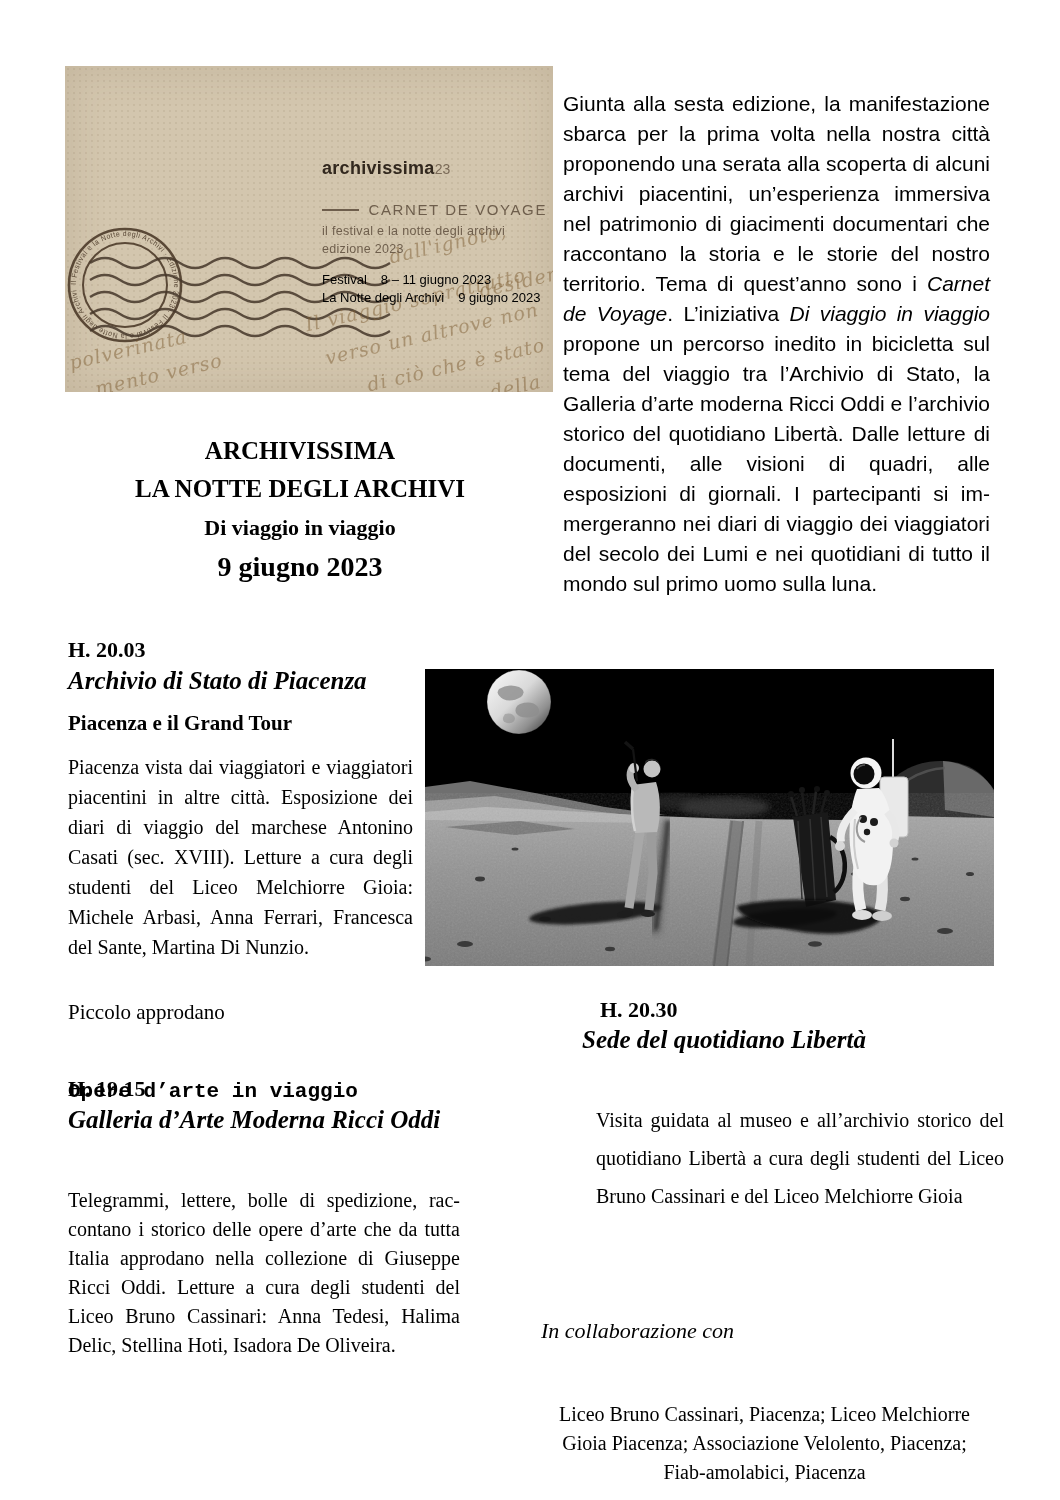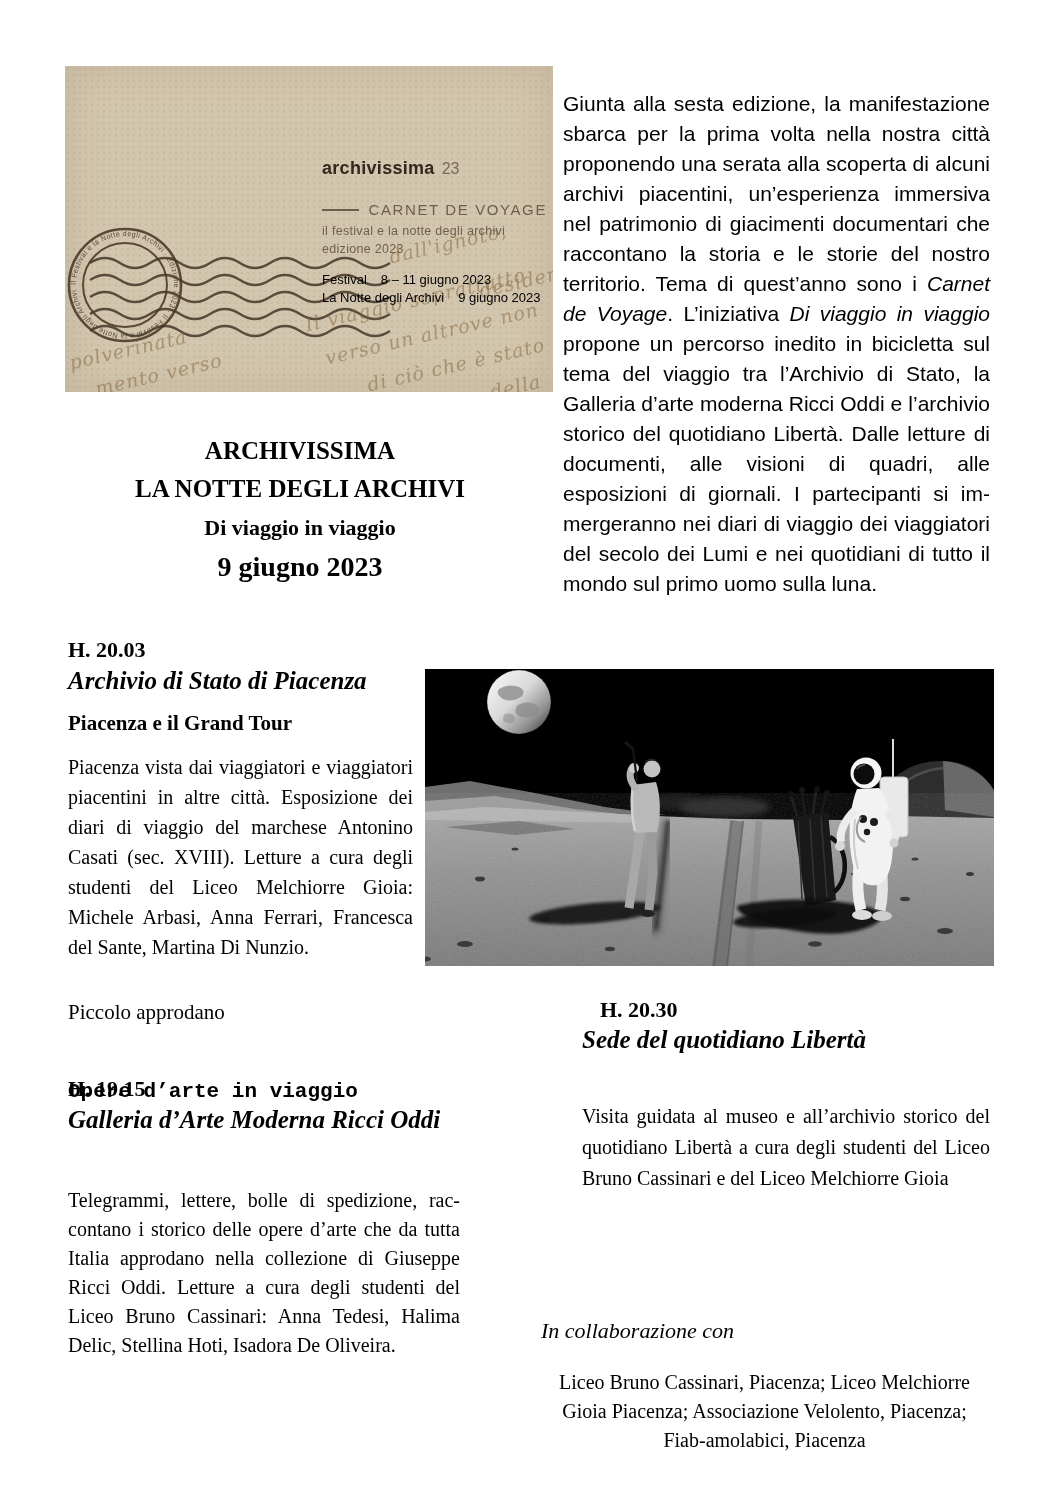--- a/index.html
+++ b/index.html
@@ -9,21 +9,21 @@
   
   .card{position:absolute;left:65px;top:66px;width:488px;height:326px;background:#d3c6ae;
         overflow:hidden;box-shadow:inset 0 0 40px rgba(120,100,70,.18);}
   .card-grain{position:absolute;inset:0;
         background-image:radial-gradient(rgba(110,90,60,.10) 1px, transparent 1.2px);
         background-size:6px 6px;pointer-events:none;}
   .brand-block{position:absolute;left:257px;top:92px;width:225px;
         font-family:"Liberation Sans", sans-serif;}
   .brand-line{white-space:nowrap;}
   .brand{font-weight:bold;font-size:18px;letter-spacing:.3px;color:#32281e;}
-  .brand-year{font-size:16px;color:#7a6a57;margin-left:7px;font-weight:normal;}
+  .brand-year{font-size:14px;color:#7a6a57;font-weight:normal;}
   .carnet-row{display:flex;align-items:center;gap:10px;margin-top:22px;}
   .carnet-dash{width:42px;height:0;border-top:2px solid #6e5e4c;}
   .carnet{font-size:15px;letter-spacing:1.6px;color:#6e5e4c;white-space:nowrap;}
   .card-sub{font-size:12.5px;color:#6e5e4c;margin-top:6px;letter-spacing:.3px;}
   .card-sub2{margin-top:4px;}
   .card-dates{font-size:13px;color:#000000;margin-top:16px;white-space:nowrap;}
   .card-dates .lbl{margin-right:14px;}
   .card-dates2{margin-top:3px;}
   .stamp-svg{position:absolute;left:0;top:145px;}
   .scr{position:absolute;font-style:italic;font-family:"DejaVu Serif", serif;
@@ -58,28 +58,28 @@
   .e1-sub{left:68px;top:711px;}
   .e1-body{left:68px;top:752px;width:345px;line-height:30px;}
   .e1-note{position:absolute;left:68px;top:1000px;font-size:21px;}
   .e2-time{left:68px;top:1076px;}
   .e2-venue{left:68px;top:1106px;}
   .e2-sub{left:68px;top:1080px;font-family:Liberation Mono, monospace;}
   .e2-body{left:68px;top:1186px;width:392px;line-height:29px;}
   .e3-time{left:600px;top:997px;}
   .e3-venue{left:582px;top:1026px;}
   .e3-sub{left:582px;top:1066px;font-size:20px;}
-  .e3-body{left:582px;top:1101px;width:408px;line-height:31px;}
+  .e3-body{left:596px;top:1101px;width:408px;line-height:38px;}
 
   
   .photo{position:absolute;left:425px;top:669px;width:569px;height:297px;}
 
   
   .collab-label{position:absolute;left:541px;top:1318px;font-style:italic;font-size:22px;}
-  .collab-body{position:absolute;left:539px;top:1368px;width:451px;text-align:center;
+  .collab-body{position:absolute;left:539px;top:1400px;width:451px;text-align:center;
                font-size:20px;line-height:29px;}
 </style>
 </head>
 <body>
 
 <div class="page">
 
   <div class="card">
     <div class="card-grain"></div>
 

